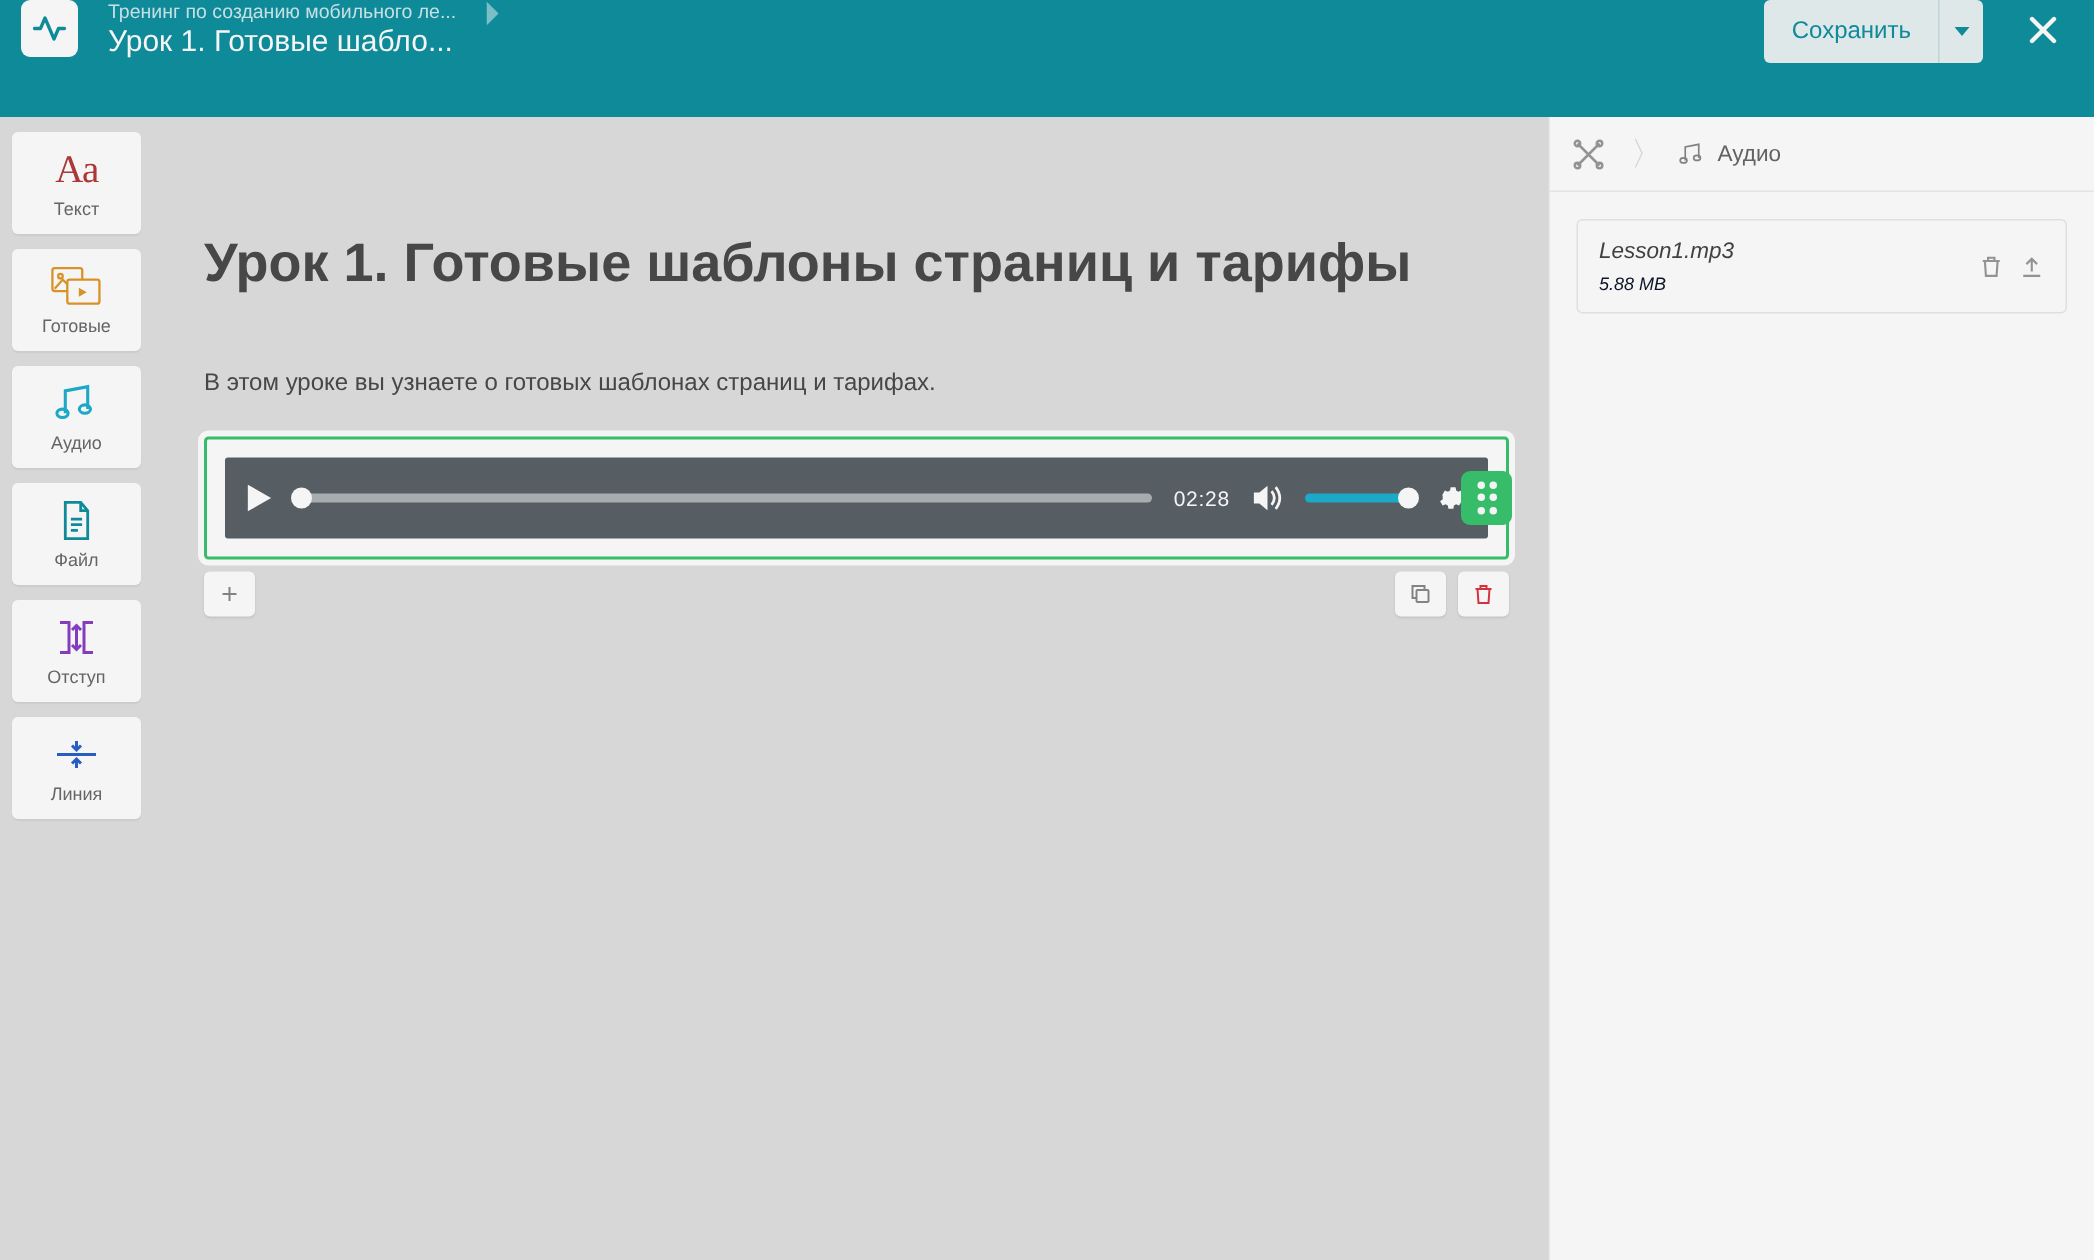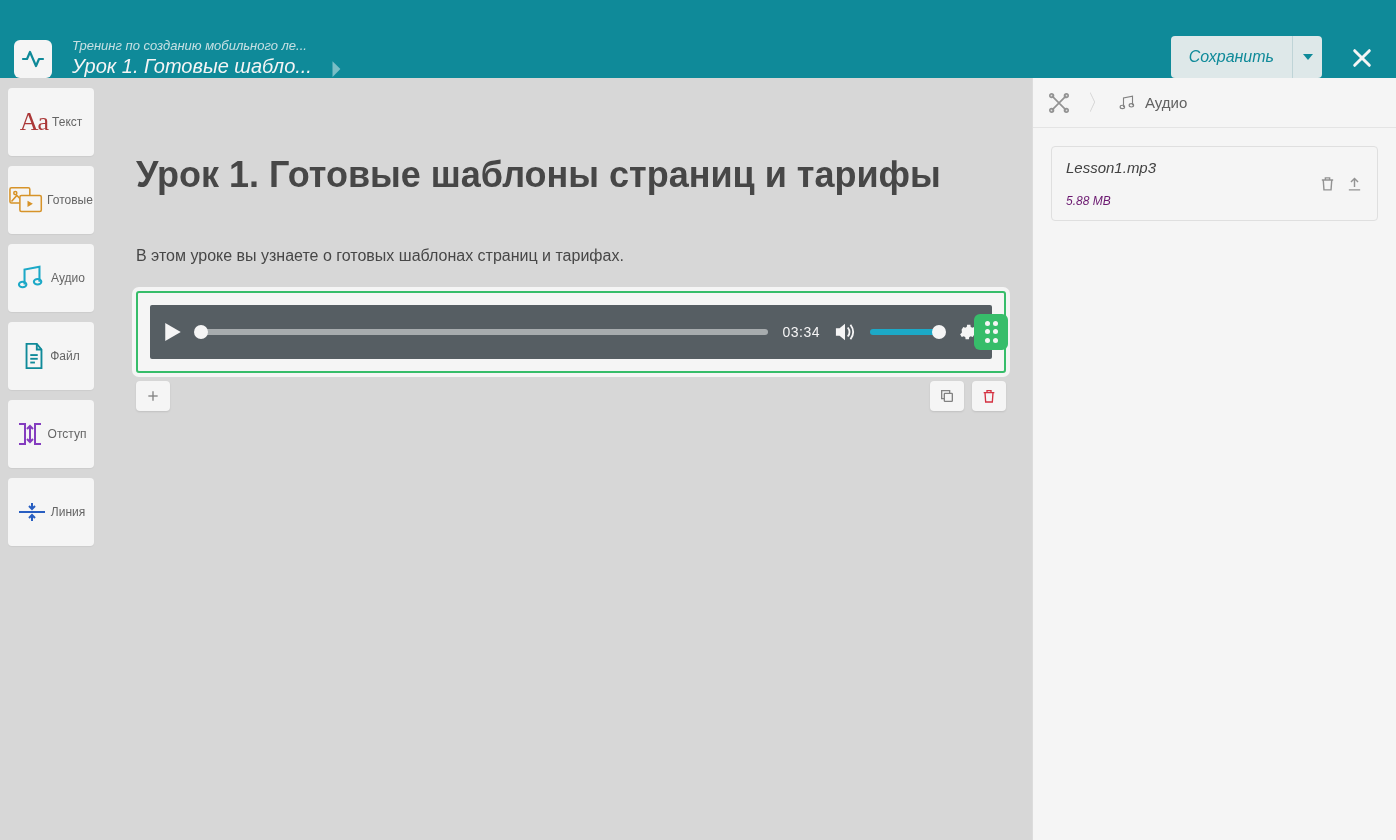--- a/index.html
+++ b/index.html
@@ -1,39 +1,39 @@
 <!DOCTYPE html>
 <html><head>
 <meta charset="utf-8">
 <style>
   * { box-sizing: border-box; margin: 0; padding: 0; }
   html, body { width: 1396px; height: 840px; font-family: Arial, Helvetica, sans-serif; background: #e0e0e0; overflow: hidden; }
   body { position: relative; }
   .overlay { position:absolute; inset:0; background:rgba(0,0,0,0.04); pointer-events:none; }
 
   
-  .header { height: 78px; background: #1090a0; display: flex; align-items: flex-end; padding: 0 14px; color: #fff; font-style: italic; }
+  .header { height: 78px; background: #1090a0; display: flex; align-items: flex-start; padding: 0 14px; color: #fff; }
   .app-logo { width: 38px; height: 38px; border-radius: 6px; background:#fff; display:flex; align-items:center; justify-content:center; margin-right: 20px; }
   .app-logo svg { width: 24px; height: 24px; }
   .breadcrumbs { flex-direction: column; display:flex; min-width: 0; }
   .bc-top { font-size: 13px; color: #cfe9ec; max-width: 240px; white-space: nowrap; overflow:hidden; text-overflow: ellipsis; }
   .bc-bottom { font-size: 20px; font-weight: 500; max-width: 240px; white-space: nowrap; overflow:hidden; text-overflow: ellipsis; margin-top:2px; }
   .bc-chevron { margin-left: 18px; color:#7fc6cf; display:flex; align-items:center; }
   .hdr-spacer { flex:1; }
   .save-group { display:flex; height: 42px; background: #e8f2f3; border-radius: 4px; overflow:hidden; margin-right: 20px; }
   .save-btn { padding: 0 18px; color:#1090a0; font-size:16px; font-weight:500; display:flex; align-items:center; cursor:pointer; }
   .save-caret { width: 30px; border-left: 1px solid #c7dde0; display:flex; align-items:center; justify-content:center; color:#1090a0; cursor:pointer; }
   .close-btn { width:40px; height:40px; display:flex; align-items:center; justify-content:center; color:#fff; cursor:pointer; }
 
   
   .body { display:flex; height: calc(840px - 78px); background:#e0e0e0; }
 
   
   .toolbox { width: 102px; padding: 10px 8px; display:flex; flex-direction:column; gap:10px; }
-  .tool { width: 86px; height: 68px; background:#fff; border-radius:4px; display:flex; flex-direction:row; align-items:center; justify-content:center; gap:4px; cursor:pointer; box-shadow: 0 1px 1px rgba(0,0,0,0.05); }
+  .tool { width: 86px; height: 68px; background:#fff; border-radius:4px; display:flex; flex-direction:column; align-items:center; justify-content:center; gap:4px; cursor:pointer; box-shadow: 0 1px 1px rgba(0,0,0,0.05); }
   .tool .ico { height:30px; display:flex; align-items:center; justify-content:center; }
   .tool .lbl { font-size:12px; color:#6a6a6a; }
   .txt-icon { font-family: Georgia, serif; font-size:26px; color:#b23a3a; font-weight:500; letter-spacing:-1px; }
 
   
   .canvas { flex:1; position:relative; padding: 12px 0 0 34px; overflow:auto; }
   .page-title { font-size: 36px; font-weight: 800; color:#4a4a4a; line-height:1.25; margin-top: 62px; max-width: 820px; }
   .page-sub { font-size:16px; color:#4a4a4a; margin-top: 50px; max-width: 820px; }
 
   .audio-block-wrap { position:relative; width: 870px; margin-top: 26px; }
@@ -59,21 +59,21 @@
   
   .rpanel { width: 364px; background:#fff; border-left:1px solid #e5e5e5; display:flex; flex-direction:column; }
   .rhead { height:50px; border-bottom:1px solid #eee; display:flex; align-items:center; }
   .rtool { width:52px; height:100%; display:flex; align-items:center; justify-content:center; color:#888; cursor:pointer; }
   .rsep { color:#ddd; font-size:22px; padding:0 2px; }
   .rcrumb { display:flex; align-items:center; gap:8px; color:#666; font-size:15px; padding-left:8px; }
   .rcontent { padding:18px; }
   .file-card { border:1px solid #e9e9e9; border-radius:4px; padding:12px 14px; display:flex; align-items:center;font-style:italic; }
   .file-info { flex:1; }
   .fname { font-size:15px; color:#444; }
-  .fsize { font-size:12px; color:#701a75; margin-top:18px; }
+  .fsize { font-size:12px; color:#0f172a; margin-top:6px; }
   .fact { color:#999; margin-left:10px; cursor:pointer; display:flex; }
   .fact svg { width:17px; height:17px; }
 </style>
 </head>
 <body>
 
 <div class="header">
   <div class="app-logo">
     <svg viewBox="0 0 24 24" fill="none" stroke="#1090a0" stroke-width="2.2" stroke-linecap="round" stroke-linejoin="round">
         <polyline points="2 12 6 12 9 5 15 19 18 12 22 12"></polyline>
@@ -178,21 +178,21 @@
       <div class="audio-block">
         <div class="player">
           <div class="play">
             <svg width="18" height="20" viewBox="0 0 16 18" fill="#fff">
                 <path d="M1 1 L15 9 L1 17 Z"></path>
               </svg>
           </div>
           <div class="track">
               <div class="thumb"></div>
             </div>
-          <div class="time">03:34</div>
+          <div class="time">02:28</div>
           <div class="vol-ico">
             <svg width="22" height="20" viewBox="0 0 24 22" fill="#fff">
                 <path d="M2 7 H6 L12 2 V20 L6 15 H2 Z"></path>
                 <path d="M15 6 Q19 11 15 16" fill="none" stroke="#fff" stroke-width="2"></path>
                 <path d="M18 3 Q24 11 18 19" fill="none" stroke="#fff" stroke-width="2"></path>
               </svg>
           </div>
           <div class="vol-track">
               <div class="thumb"></div>
             </div>

